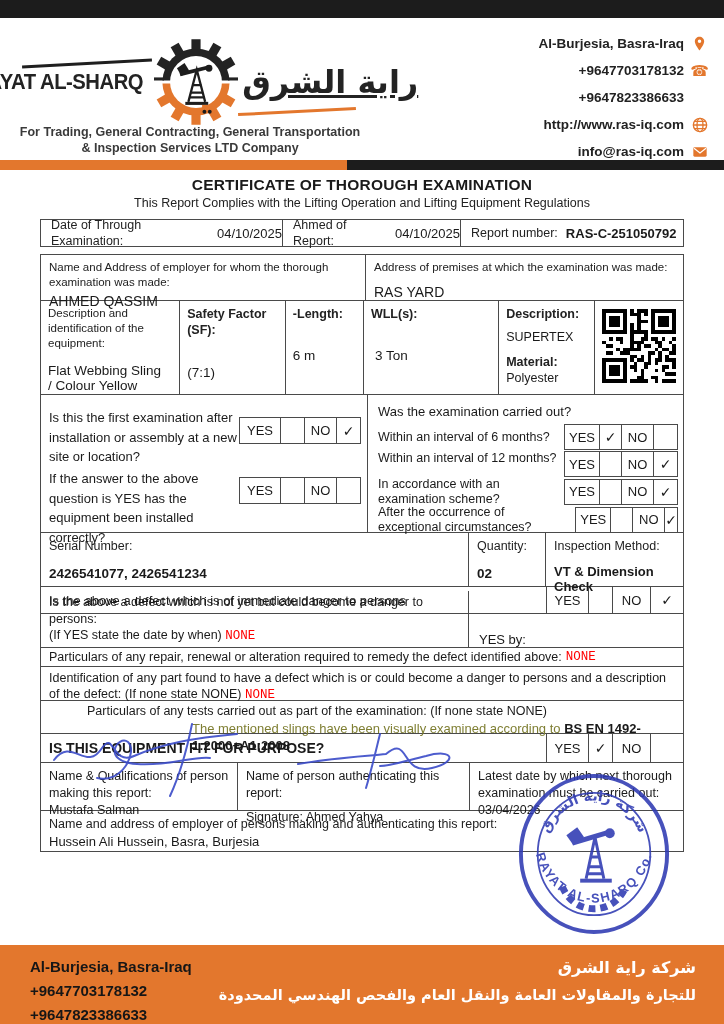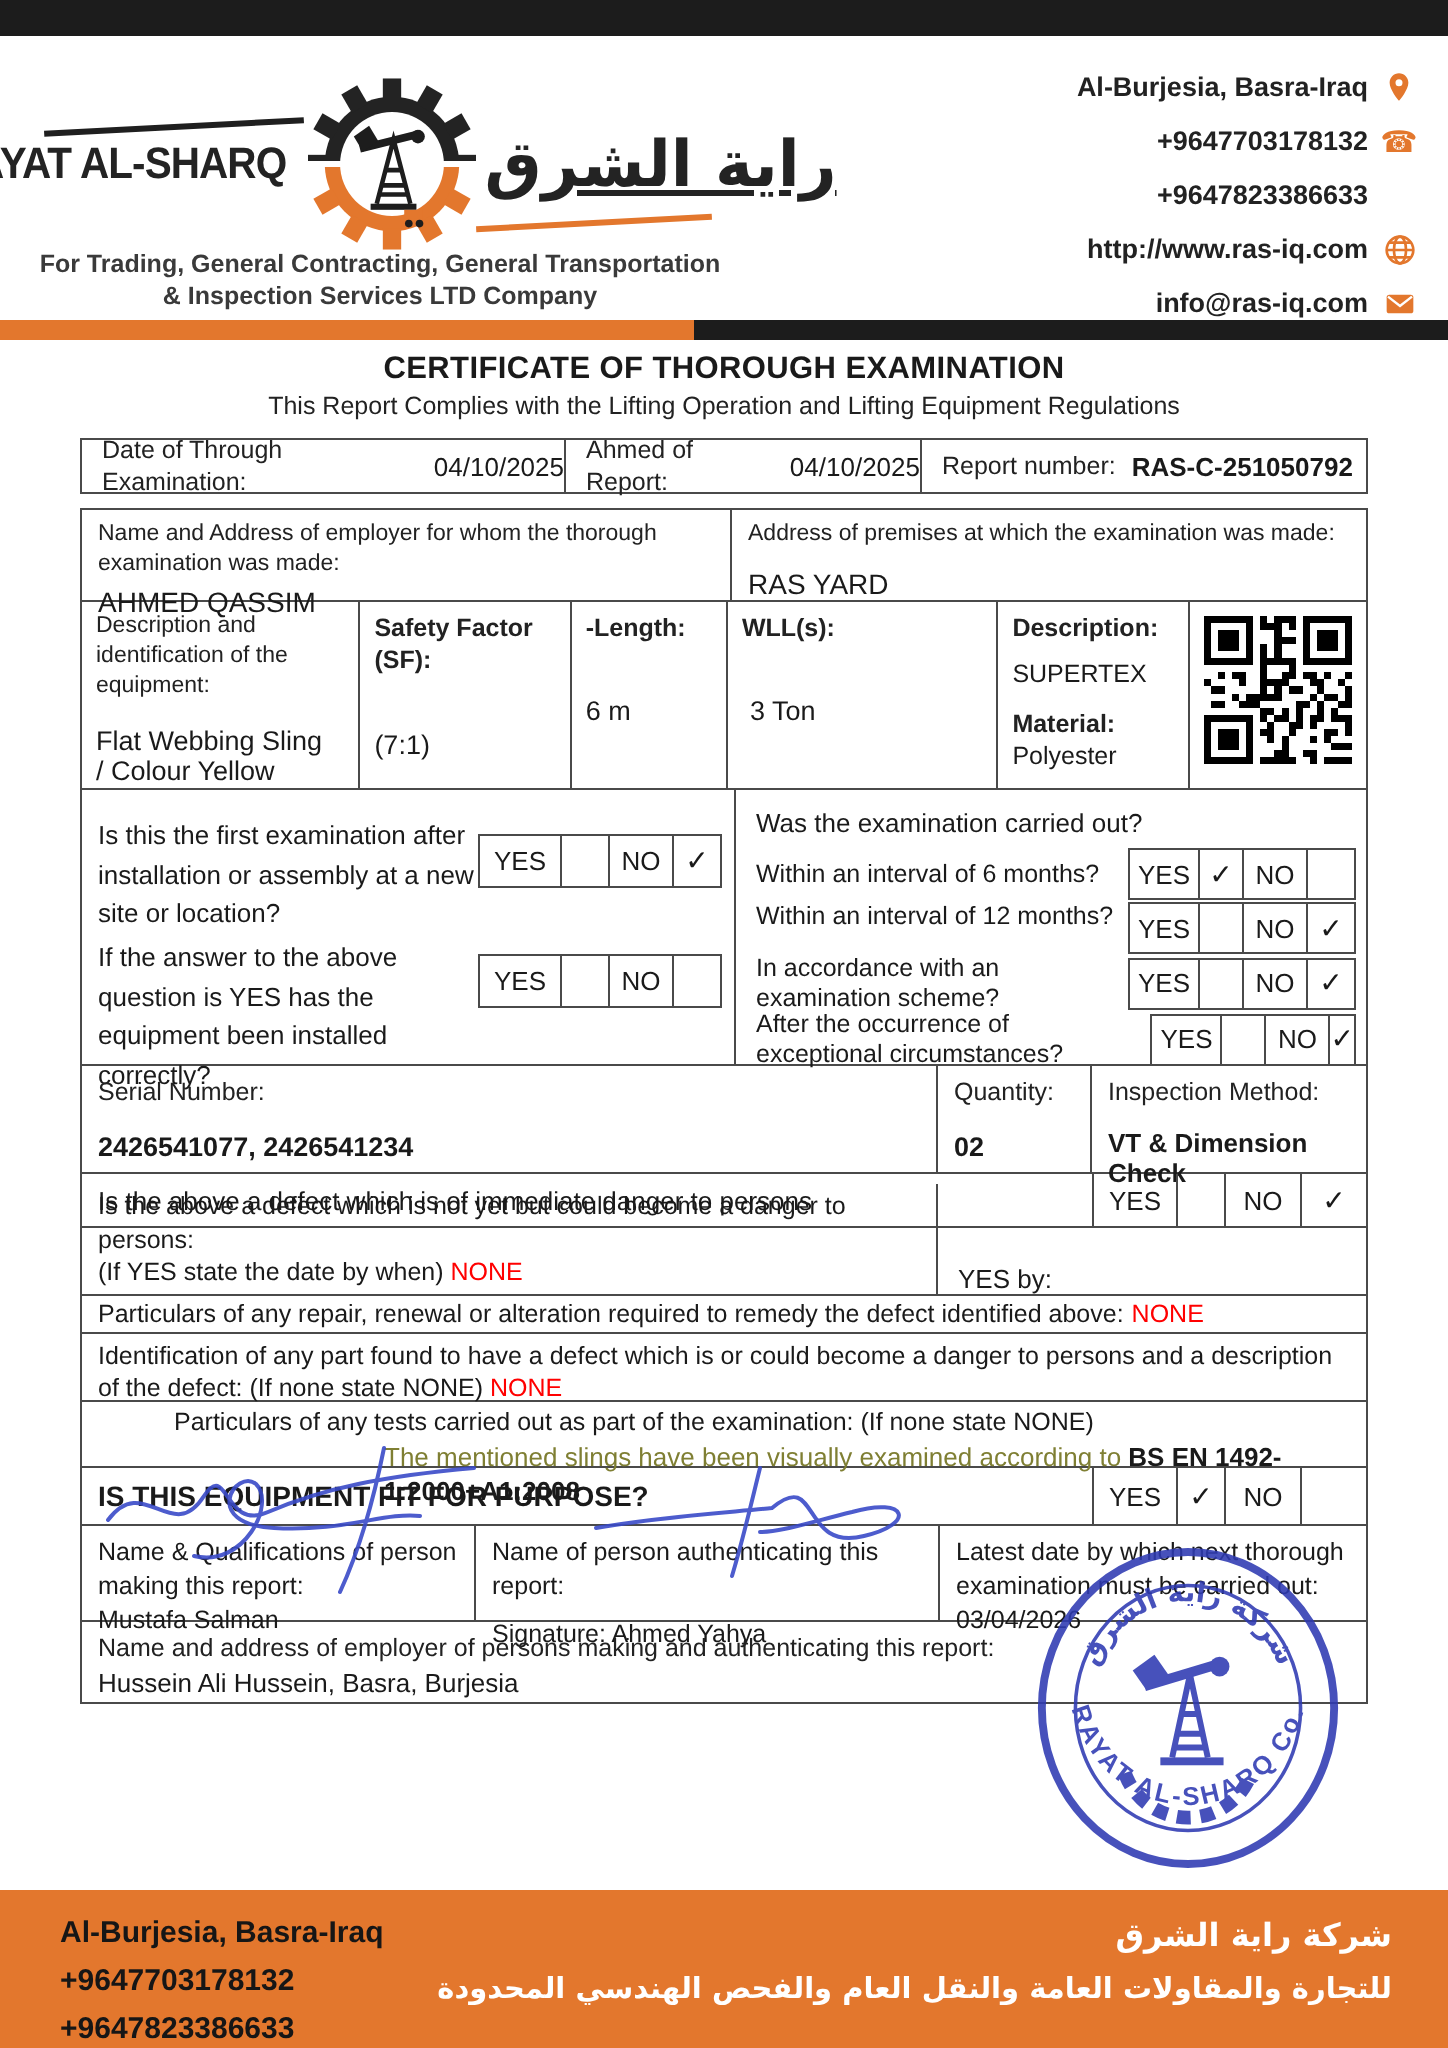--- a/index.html
+++ b/index.html
@@ -45,21 +45,21 @@
 
   
   .main-table{position:absolute;left:40px;top:254px;width:644px;border:1px solid var(--line);background:#fff;}
   .trow{display:flex;border-bottom:1px solid var(--line);position:relative;}
   .trow:last-child{border-bottom:none;}
   .cell{position:relative;}
   .brd-r{border-right:1px solid var(--line);}
   .lbl{font-size:11.5px;line-height:1.3;color:#222;}
   .lbl2{font-size:12.5px;line-height:1.3;color:#222;}
   .val{font-size:14px;}
-  .red{color:var(--red);}
+  .red{color:var(--red);font-family:Liberation Mono, monospace;}
   .olive{color:var(--olive);}
 
   
   .mini{display:flex;border:1px solid var(--line);background:#fff;font-size:13px;}
   .mini>div{display:flex;align-items:center;justify-content:center;border-left:1px solid var(--line);}
   .mini>div:first-child{border-left:none;}
   .mini .chk{font-size:14px;}
   .mini-inline{display:flex;flex:0 0 auto;font-size:13px;}
   .mini-inline>div{display:flex;align-items:center;justify-content:center;border-left:1px solid var(--line);}
   .mini-inline .chk{font-size:14px;}

